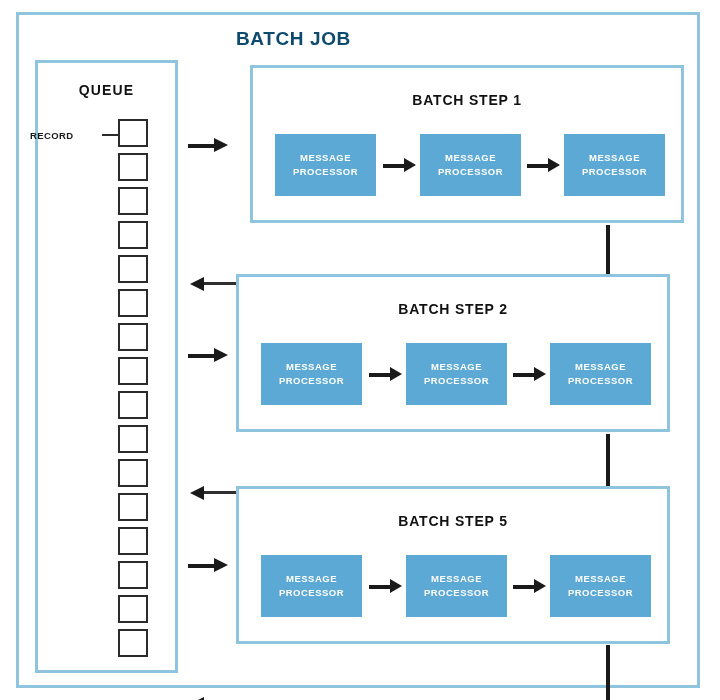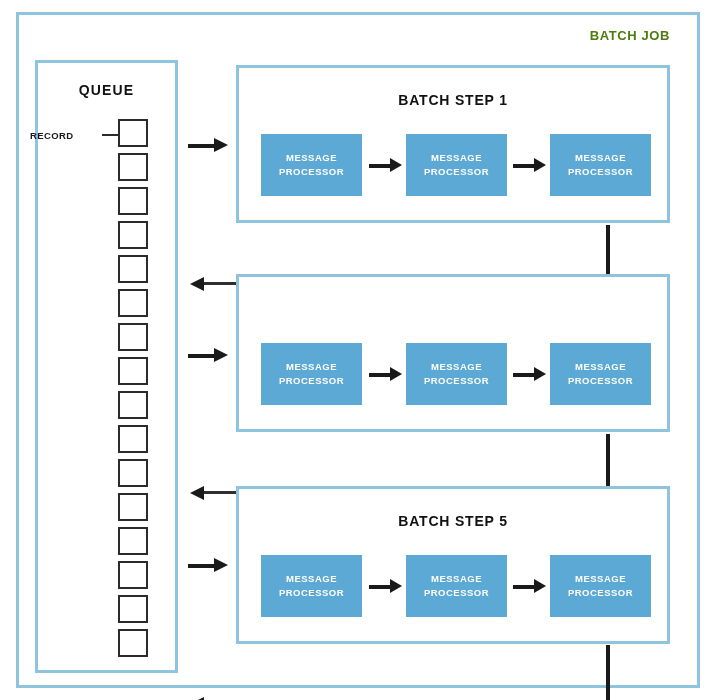--- a/index.html
+++ b/index.html
@@ -28,25 +28,25 @@
     border: 3px solid #8ec4de;
     box-sizing: border-box;
     background: #ffffff;
   }
 
   .job-title {
     position: absolute;
     left: 236px;
     top: 28px;
     width: 434px;
-    text-align: right;
-    font-size: 13px;
+    text-align: left;
+    font-size: 19px;
     font-weight: bold;
     letter-spacing: 0.6px;
-    color: #4d7c0f;
+    color: #0c4a6e;
   }
 
   
   .queue-panel {
     position: absolute;
     left: 35px;
     top: 60px;
     width: 143px;
     height: 613px;
     border: 3px solid #8ec4de;
@@ -267,21 +267,21 @@
       <div class="record-box"></div>
       <div class="record-box"></div>
       <div class="record-box"></div>
     </div>
 
   <div id="steps-host">
       <div class="feed-arrow" style="top: 139px;">
         <div class="shaft"></div>
         <div class="head"></div>
       </div>
-      <div class="step-panel" style="top: 65px;">
+      <div class="step-panel" style="top: 65px; margin-left: 14px;">
         <div class="step-title">BATCH STEP 1</div>
         <div class="proc-row">
           <div class="proc-box p1">
             <span>MESSAGE</span>
             <span>PROCESSOR</span>
           </div>
           <div class="inner-arrow a1">
             <div class="shaft"></div>
             <div class="head"></div>
           </div>
@@ -302,20 +302,21 @@
       <div class="return-path" style="top: 225px;">
         <div class="vert"></div>
         <div class="horiz"></div>
         <div class="head"></div>
       </div>
       <div class="feed-arrow" style="top: 349px;">
         <div class="shaft"></div>
         <div class="head"></div>
       </div>
       <div class="step-panel" style="top: 274px;">
+        <div class="step-title">BATCH STEP 2</div>
         <div class="proc-row">
           <div class="proc-box p1">
             <span>MESSAGE</span>
             <span>PROCESSOR</span>
           </div>
           <div class="inner-arrow a1">
             <div class="shaft"></div>
             <div class="head"></div>
           </div>
           <div class="proc-box p2">

